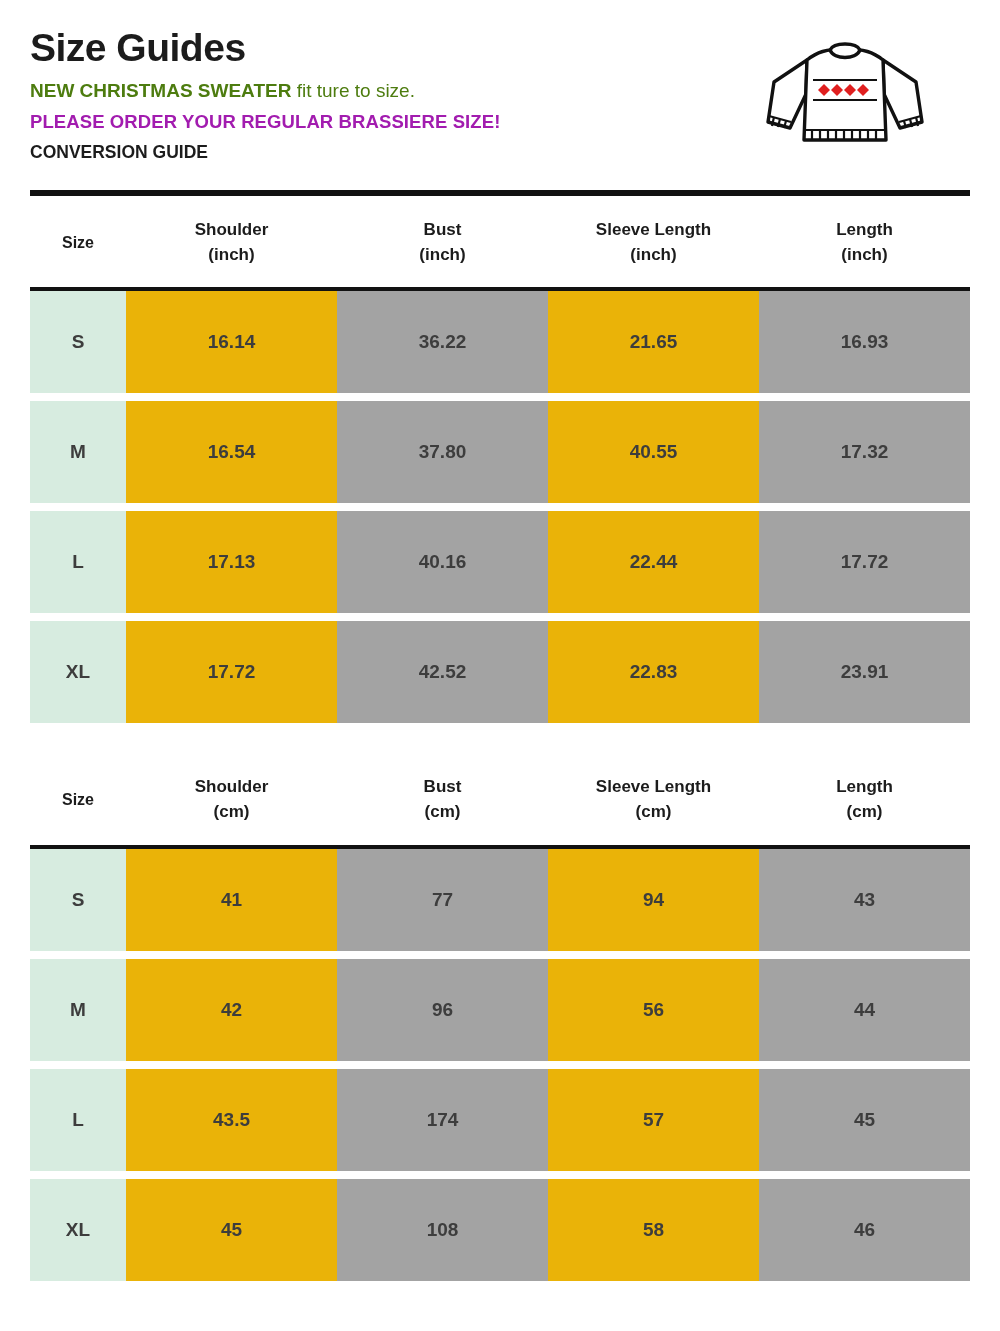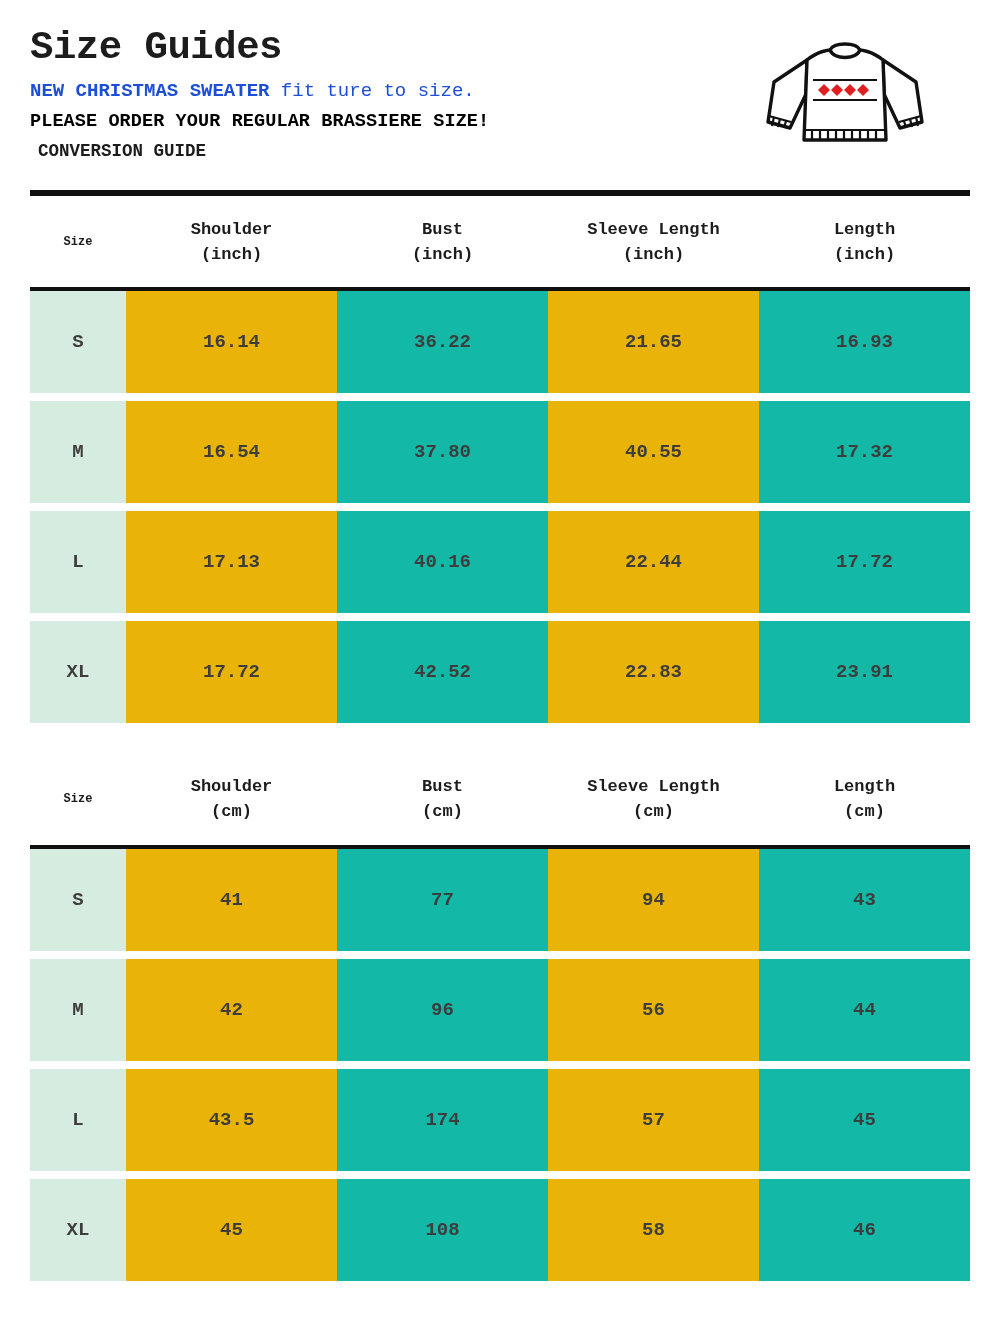--- a/index.html
+++ b/index.html
@@ -13,58 +13,57 @@
     font-family: "Liberation Sans", sans-serif;
     color: #2b2b2b;
     -webkit-font-smoothing: antialiased;
   }
   .page {
     position: relative;
     width: 1000px;
     height: 1331px;
     box-sizing: border-box;
     padding: 0 30px;
-    font-family: Liberation Mono, monospace;
   }
 
   
   .header {
     position: relative;
     padding-top: 26px;
     height: 180px;
     box-sizing: border-box;
   }
   .title {
     font-size: 39px;
     font-weight: bold;
     letter-spacing: -0.5px;
     margin: 0 0 10px 0;
     color: #1c1c1c;
   }
   .subtitle {
     font-size: 19px;
-    color: #1d4ed8;
+    color: #4d7c0f;
     margin: 0 0 9px 0;
     font-weight: normal;
   }
   .subtitle .strong {
     font-weight: bold;
   }
   .notice {
     font-size: 18.5px;
     font-weight: bold;
-    color: #000000;
+    color: #a21caf;
     letter-spacing: 0.1px;
     margin: 0 0 9px 0;
   }
   .conversion {
     font-size: 17.5px;
     font-weight: bold;
     color: #1c1c1c;
-    margin: 8px;
+    margin: 0;
   }
 
   
   .sweater-wrap {
     position: absolute;
     right: 40px;
     top: 30px;
     width: 170px;
     height: 130px;
   }
@@ -83,21 +82,21 @@
   }
   .head-row th {
     font-size: 17px;
     font-weight: bold;
     color: #1c1c1c;
     padding: 22px 0 20px 0;
     text-align: center;
     line-height: 1.45;
   }
   .head-row th.size-col {
-    font-size: 12px;
+    font-size: 16px;
     width: 96px;
     text-align: center;
   }
   .head-row th .unit {
     display: block;
     font-weight: bold;
   }
   .head-sep td {
     padding: 0;
   }
@@ -105,21 +104,21 @@
     height: 4px;
     background: #111111;
     margin: 0 0 0 0;
   }
   tbody tr.data-row td {
     height: 100px;
     text-align: center;
     font-size: 19px;
     font-weight: bold;
     color: #3d3d3d;
-    background: #14b8a6;
+    background: #a3a3a3;
     border-bottom: 8px solid #ffffff;
   }
   tbody tr.data-row td.size-cell {
     background: #d7ece0;
     font-size: 19px;
   }
   tbody tr.data-row td.hl {
     background: #eab308;
   }
   .table-gap {

